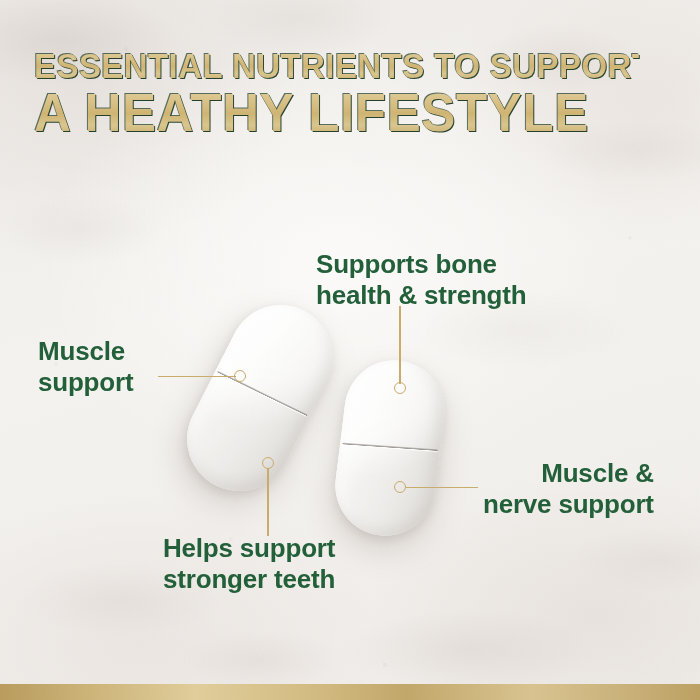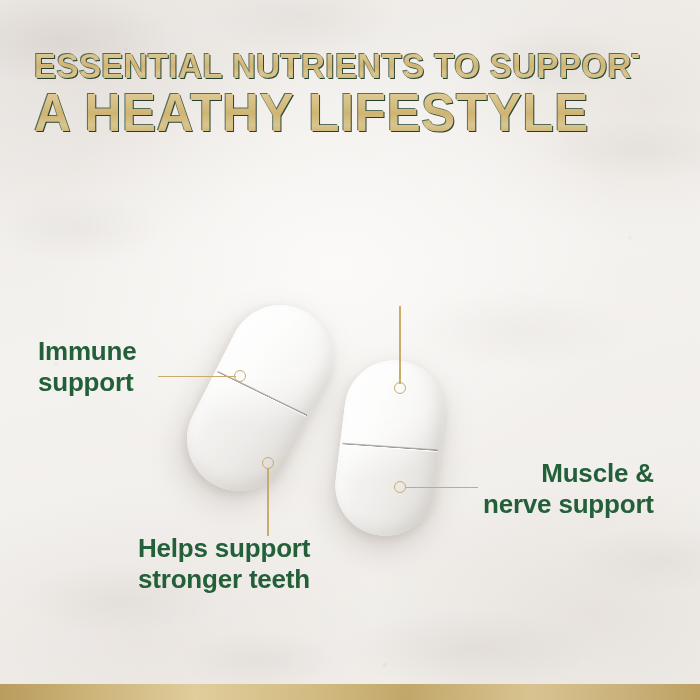--- a/index.html
+++ b/index.html
@@ -188,21 +188,21 @@
     color: #23603a;
     font-size: 26px;
     font-weight: 700;
     line-height: 1.18;
     letter-spacing: -0.2px;
     white-space: pre-line;
   }
   #callout-immune        { left: 38px;  top: 336px; text-align: left; }
   #callout-bone          { left: 316px; top: 249px; text-align: left; }
   #callout-muscle        { left: 483px; top: 458px; text-align: right; }
-  #callout-teeth         { left: 138px; top: 533px; text-align: left; }
+  #callout-teeth         { left: 163px; top: 533px; text-align: center; }
 
   
   #gold-bar {
     position: absolute;
     left: 0;
     bottom: 0;
     width: 700px;
     height: 16px;
     background: linear-gradient(90deg,
         #b99c5e 0%,
@@ -247,23 +247,25 @@
     <div class="conn-line v" style="left:399px; top:306px; height:78px;"></div>
     <div class="conn-dot" style="left:394px; top:382px;"></div>
 
     <div class="conn-line h" style="left:406px; top:486.5px; width:72px;"></div>
     <div class="conn-dot" style="left:394px; top:481px;"></div>
 
     <div class="conn-line v" style="left:267px; top:468px; height:68px;"></div>
     <div class="conn-dot" style="left:262px; top:457px;"></div>
   </div>
 
-  <div class="callout" id="callout-immune">Immune
+  <div class="callout" id="callout-immune">Muscle
 support</div>
 
+  <div class="callout" id="callout-bone">Supports bone
+health &amp; strength</div>
 
   <div class="callout" id="callout-muscle">Muscle &amp;
 nerve support</div>
 
   <div class="callout" id="callout-teeth">Helps support
 stronger teeth</div>
 
   <div id="gold-bar"></div>
 
 </div>

